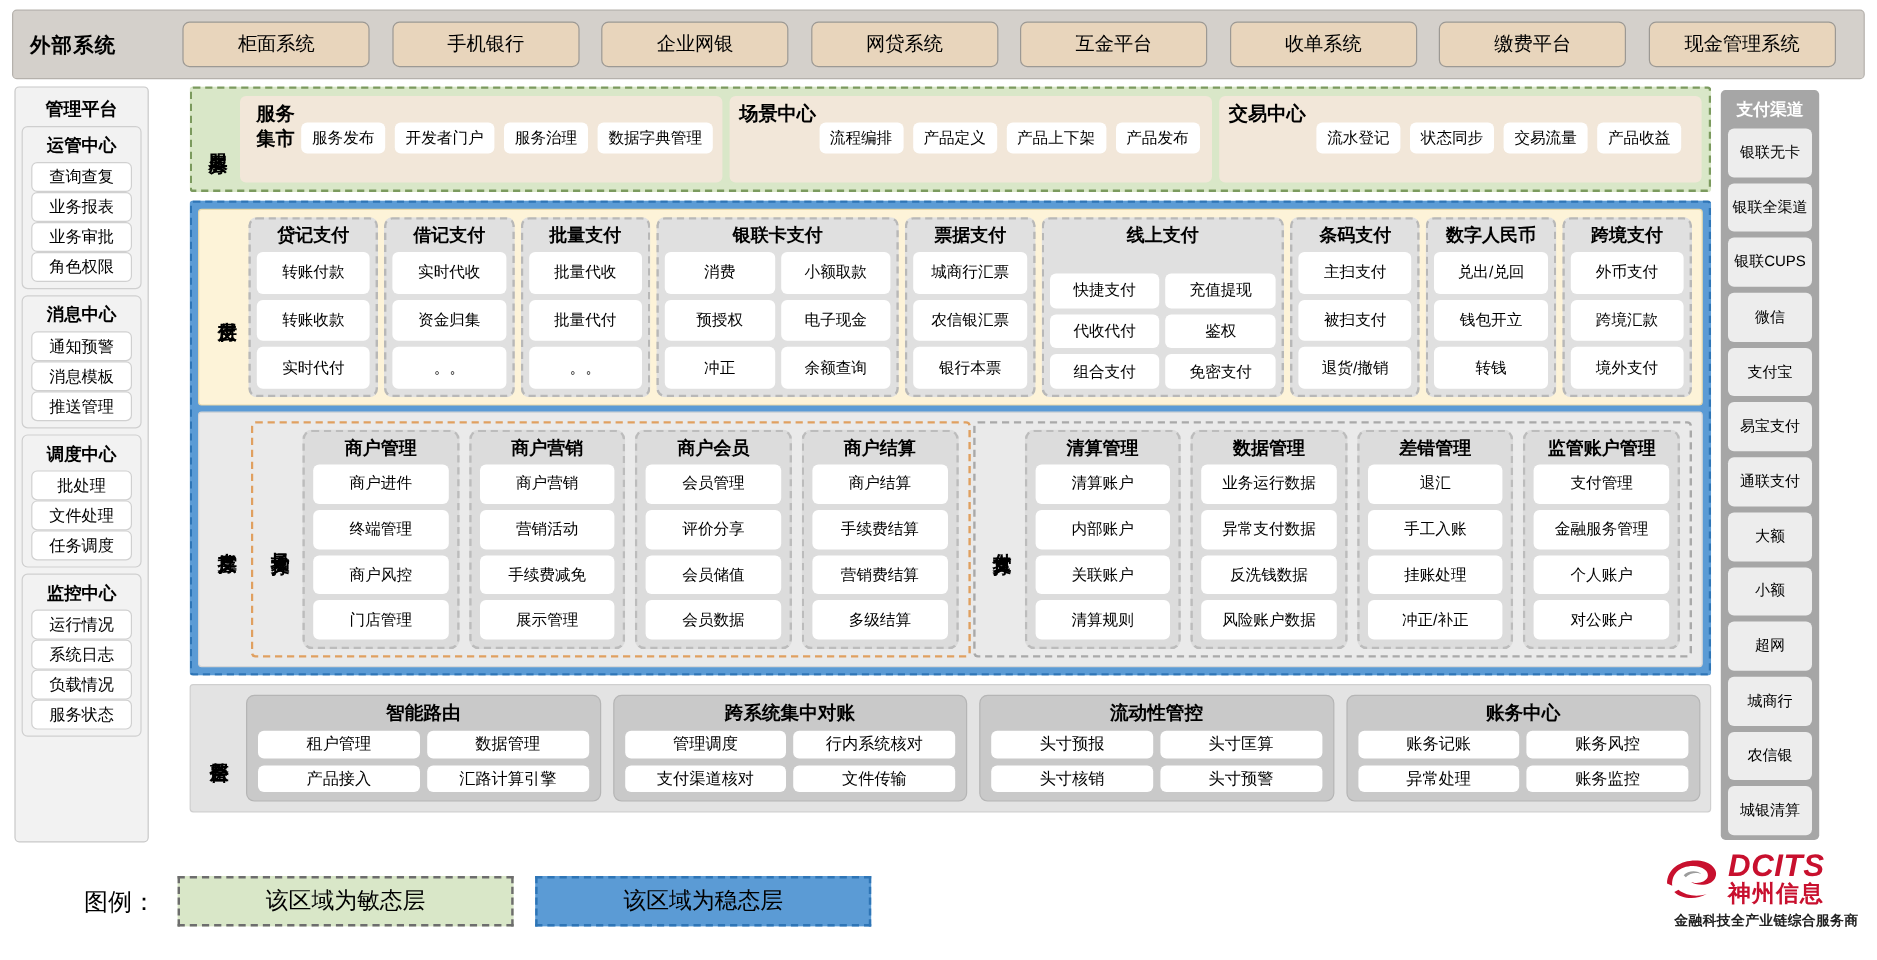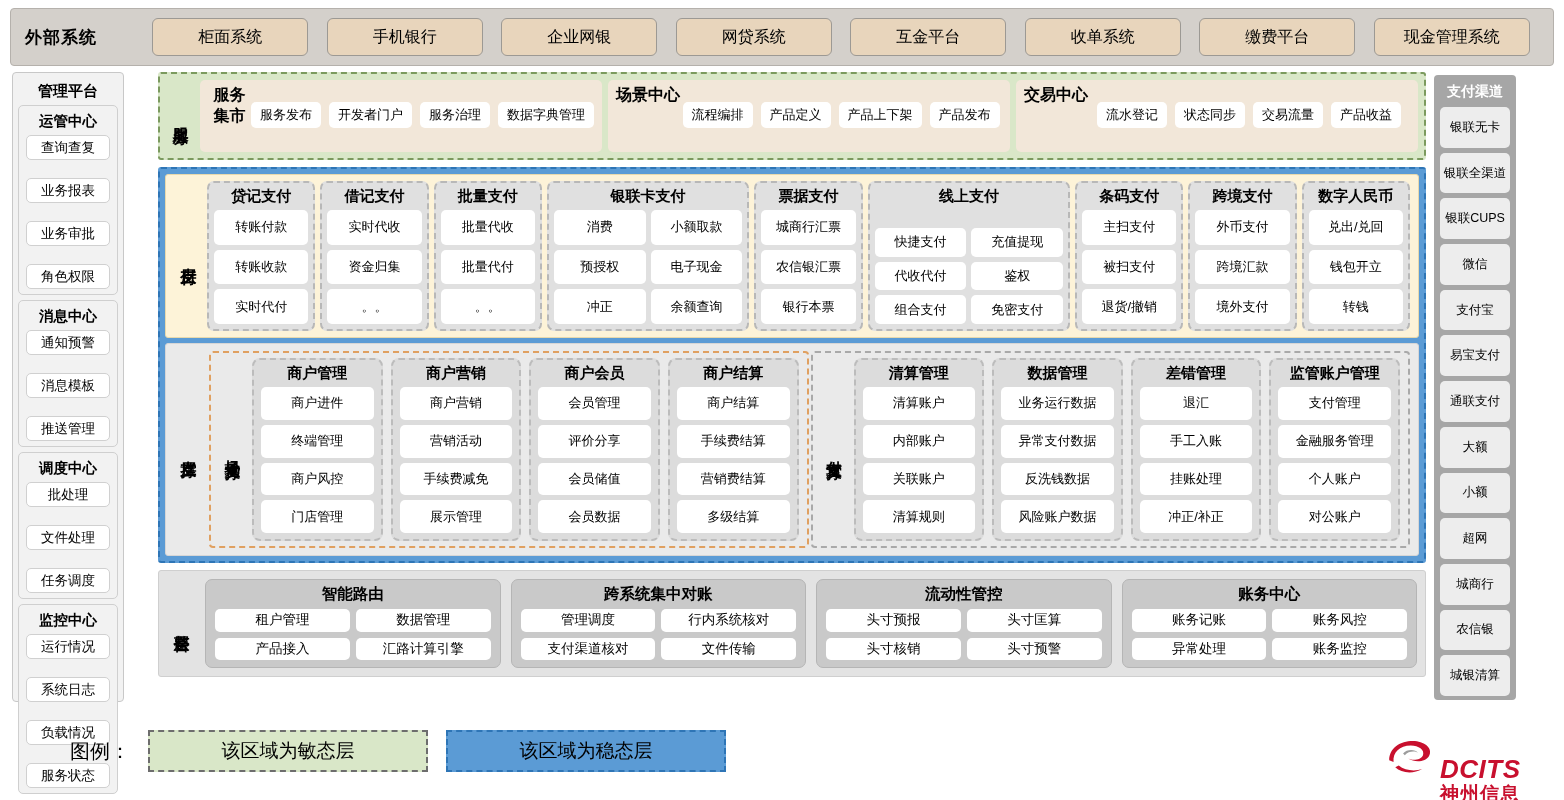--- a/index.html
+++ b/index.html
@@ -53,21 +53,21 @@
     padding: 3px 7px 5px;
   }
   .mgmt-group-title { font-size: 14.5px; font-weight: bold; text-align: center; padding: 3px 0 4px; color:#000; }
   .mgmt-item {
     background: #fff;
     border: 1px solid #d0d0d0;
     border-radius: 5px;
     height: 25px;
     display: flex; align-items: center; justify-content: center;
     font-size: 13.5px; color: #000;
-    margin-bottom: 18px;
+    margin-bottom: 0;
   }
   .mgmt-item:last-child { margin-bottom: 0; }
 
   
   .center { position: absolute; left: 158px; top: 72px; width: 1268px; }
 
   
   .svc-layer {
     background: #d9e7c8;
     border: 2px dashed #7b9a5e;
@@ -235,21 +235,21 @@
     font-size: 19px; color: #000;
   }
   .legend-chip.agile  { background: #d9e7c8; border: 2px dashed #6d6d6d; }
   .legend-chip.stable { background: #5b9bd5; border: 2px dashed #2e75b6; }
 
   
   .logo { position: absolute; left: 1384px; top: 708px; width: 176px; height: 86px; }
   .logo-row { display: flex; align-items: center; gap: 4px; }
   .logo-mark { width: 52px; height: 44px; flex: none; }
   .logo-text { display: flex; flex-direction: column; line-height: 1; }
-  .logo-en { font-size: 26px; font-weight: bold; color: #c8102e; letter-spacing: 0.5px; font-style: italic; margin-top: 48px; }
+  .logo-en { font-size: 26px; font-weight: bold; color: #c8102e; letter-spacing: 0.5px; font-style: italic; }
   .logo-cn { font-size: 19px; font-weight: bold; color: #c8102e; letter-spacing: 1px; margin-top: 2px; }
   .logo-tag { font-size: 11.5px; font-weight: bold; color: #222; margin-top: 5px; text-align: center; letter-spacing: 0.3px; }
 </style>
 </head>
 <body>
 
 <div class="ext-bar">
   <div class="ext-title">外部系统</div>
   <div class="ext-items" id="ext-items">
       <div class="ext-chip">柜面系统</div>
@@ -408,36 +408,36 @@
             <div class="pay-col-title">条码支付</div>
             <div class="pay-col-body">
               <div class="pay-sub">
                 <div class="pay-item">主扫支付</div>
                 <div class="pay-item">被扫支付</div>
                 <div class="pay-item">退货/撤销</div>
               </div>
             </div>
           </div>
           <div class="pay-col" style="flex: 1 1 0%;">
+            <div class="pay-col-title">数字人民币</div>
+            <div class="pay-col-body">
+              <div class="pay-sub">
+                <div class="pay-item">兑出/兑回</div>
+                <div class="pay-item">钱包开立</div>
+                <div class="pay-item">转钱</div>
+              </div>
+            </div>
+          </div>
+          <div class="pay-col" style="flex: 1 1 0%;">
             <div class="pay-col-title">跨境支付</div>
             <div class="pay-col-body">
               <div class="pay-sub">
                 <div class="pay-item">外币支付</div>
                 <div class="pay-item">跨境汇款</div>
                 <div class="pay-item">境外支付</div>
-              </div>
-            </div>
-          </div>
-          <div class="pay-col" style="flex: 1 1 0%;">
-            <div class="pay-col-title">数字人民币</div>
-            <div class="pay-col-body">
-              <div class="pay-sub">
-                <div class="pay-item">兑出/兑回</div>
-                <div class="pay-item">钱包开立</div>
-                <div class="pay-item">转钱</div>
               </div>
             </div>
           </div>
         </div>
     </div>
 
     <div class="sup-layer">
       <div class="layer-label">支撑层</div>
       <div style="display:flex;flex:1;gap:2px;justify-content:space-between;" id="sup-zones">
           <div class="sup-zone scene">

